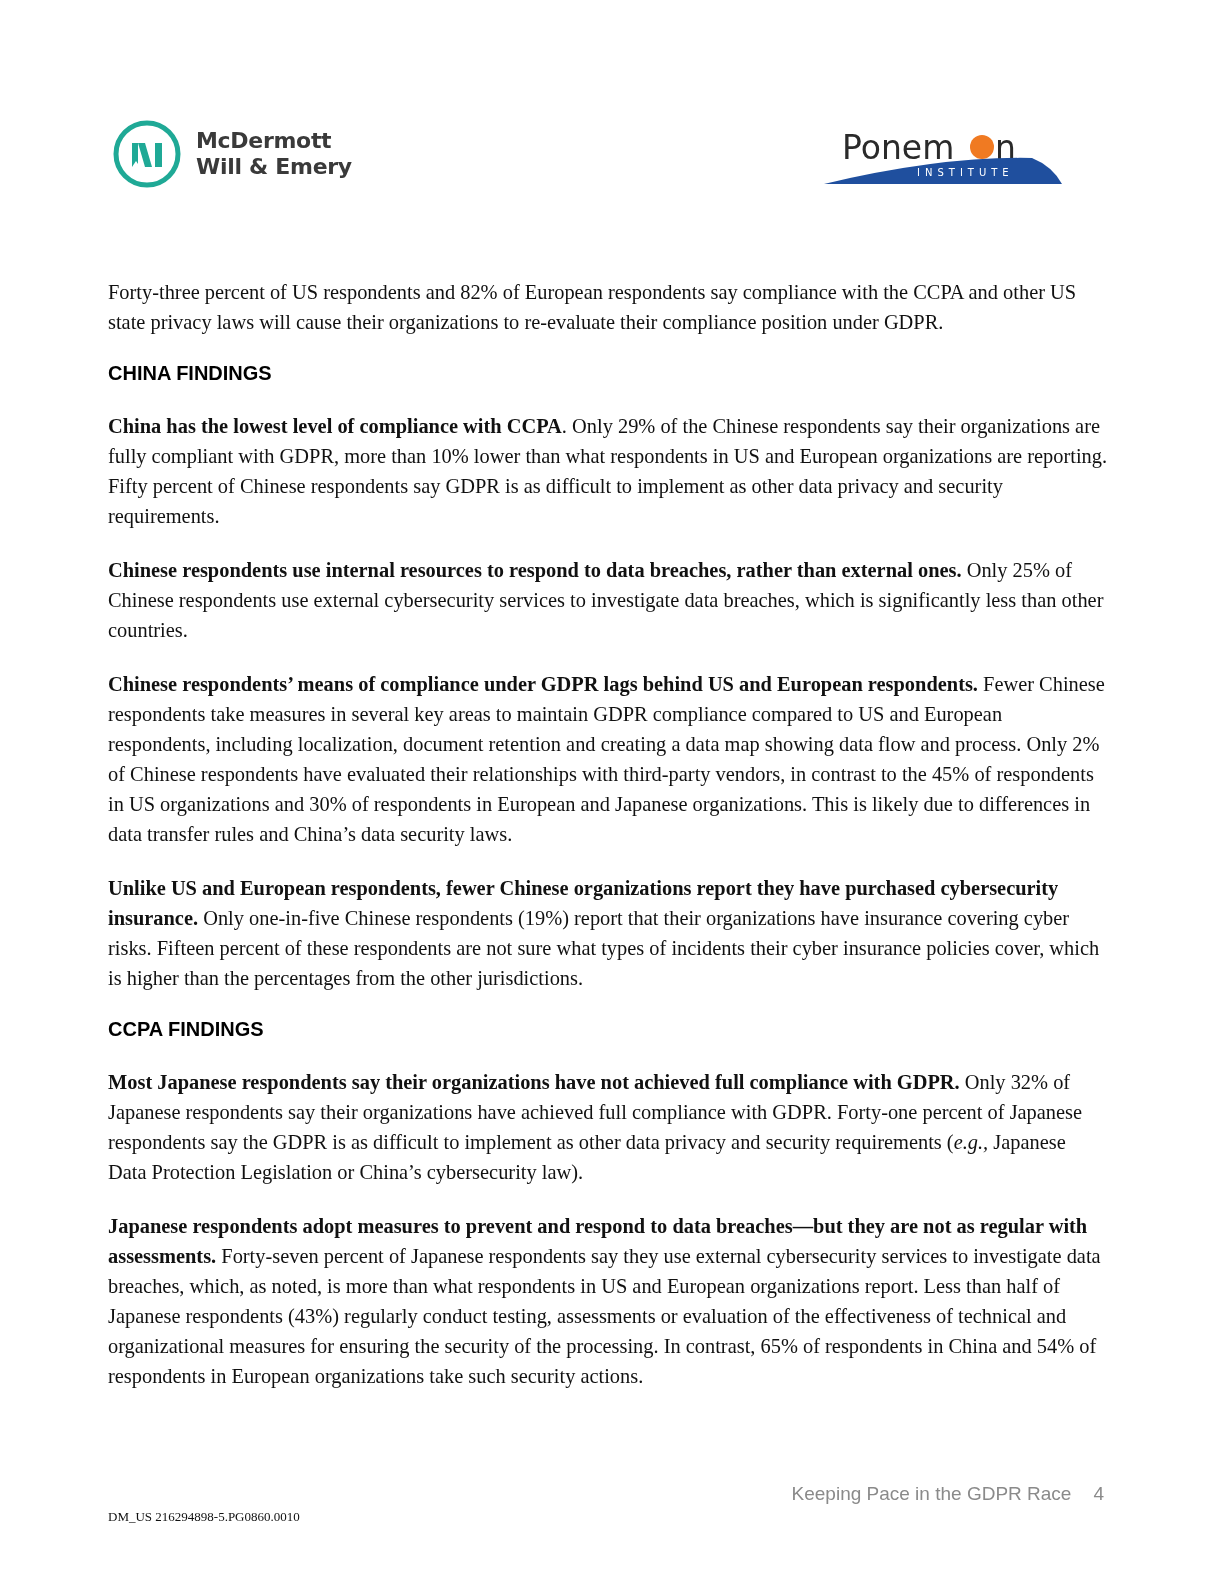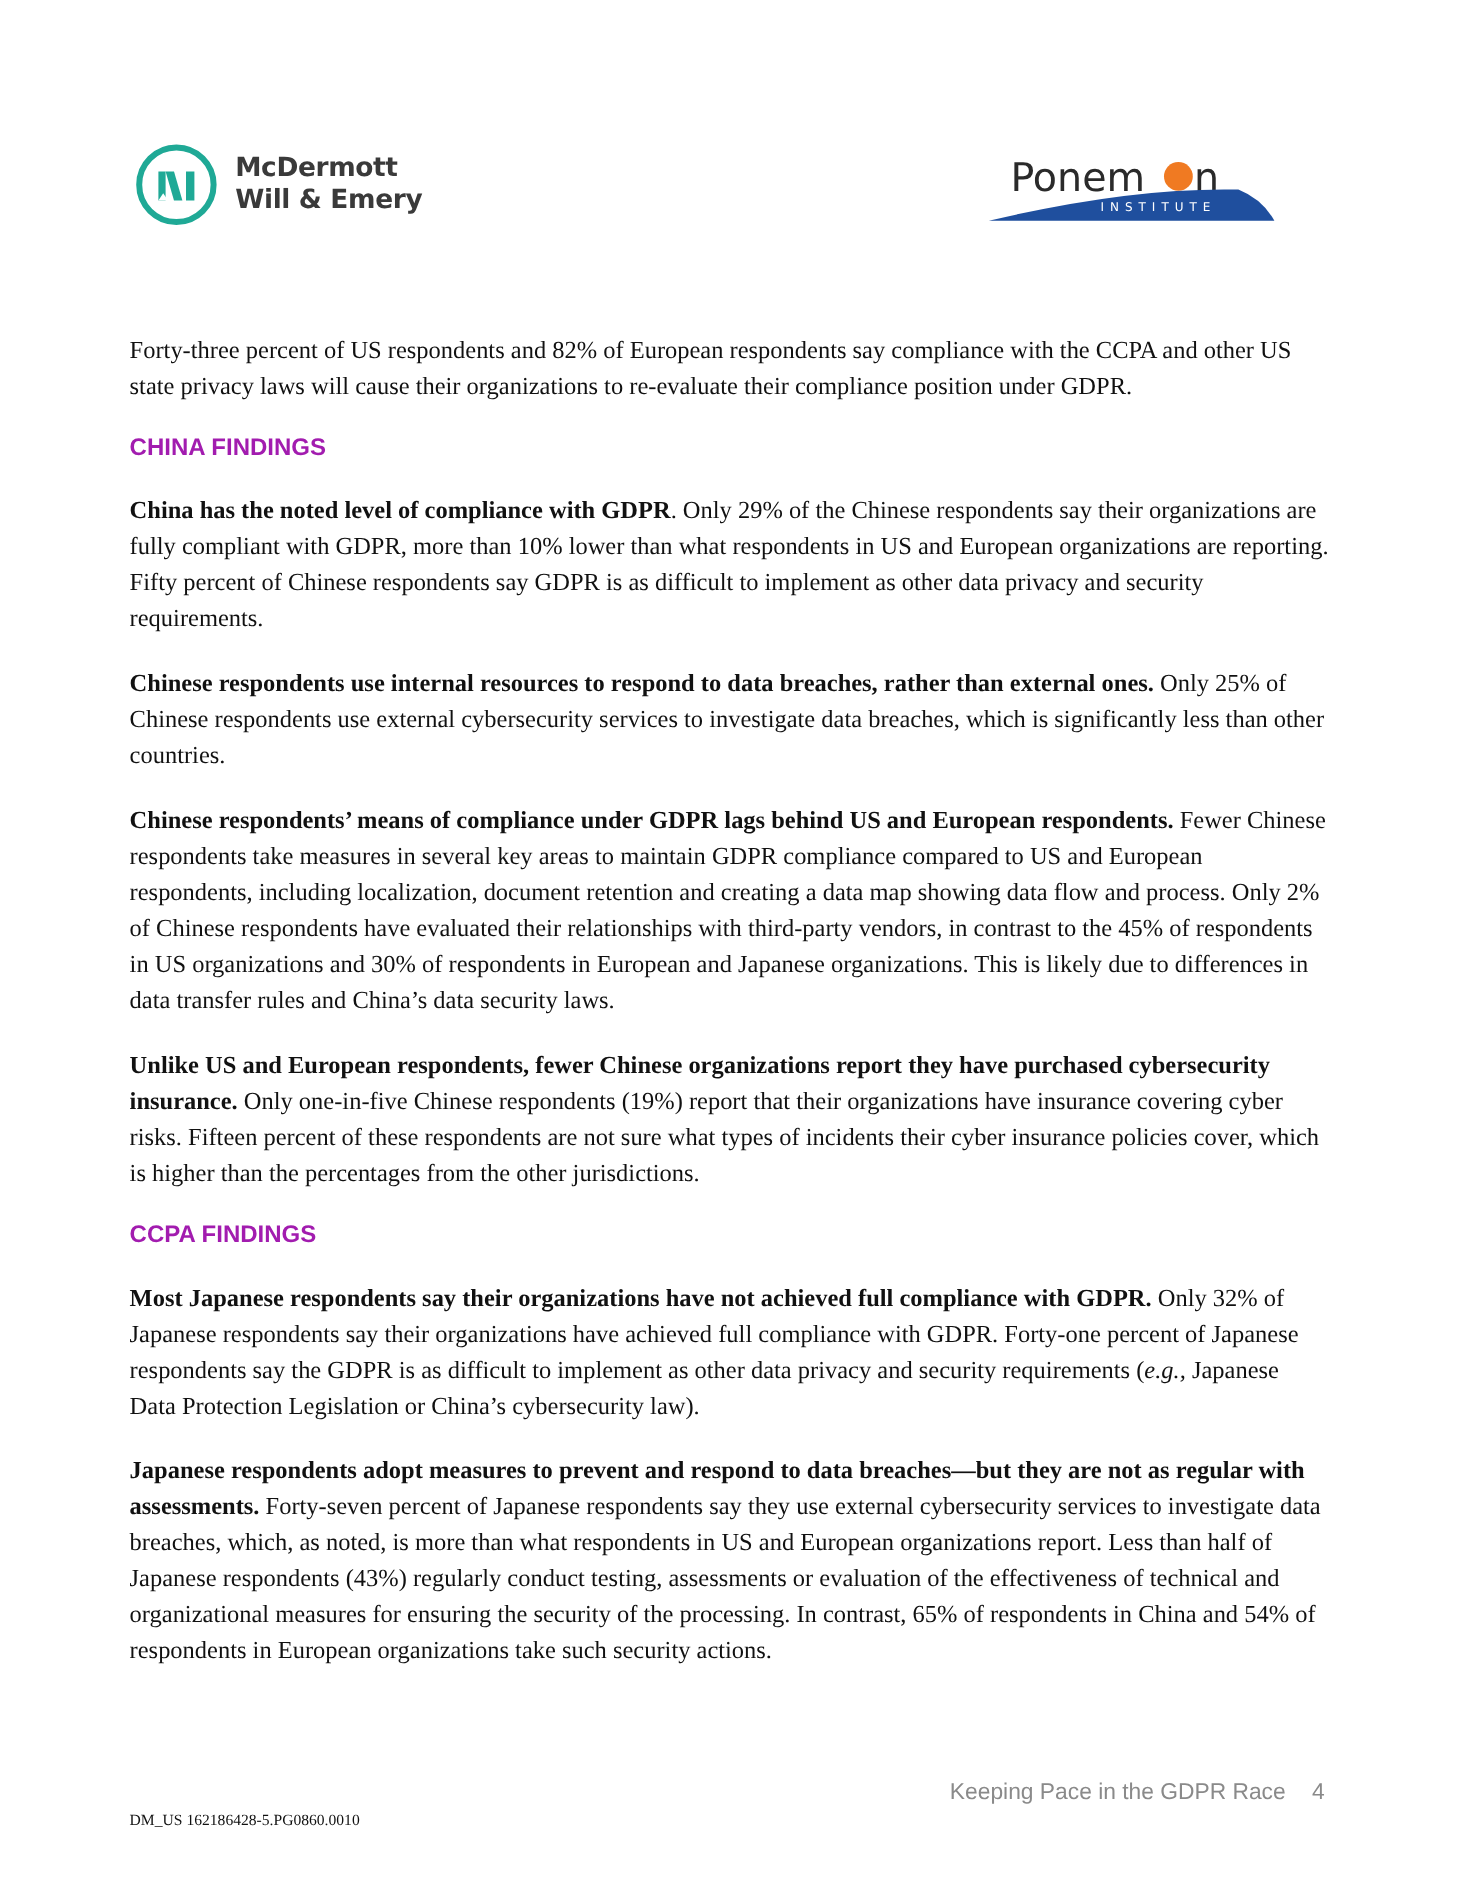--- a/index.html
+++ b/index.html
@@ -12,21 +12,21 @@
   .mwe-text { margin-left: 14px; font-family: "DejaVu Sans", sans-serif; color: #3a3a3a; font-size: 22px; line-height: 26px; font-weight: 600; letter-spacing: -0.3px; }
   .mwe-text span { display: block; }
 
   .logo-ponemon { position: absolute; left: 822px; top: 122px; width: 242px; height: 66px; text-align: center; }
   .logo-ponemon svg { display: block; }
 
   
   .content { position: absolute; left: 108px; top: 277px; width: 1000px; font-family: "Liberation Serif", serif; font-size: 20.4px; line-height: 30px; color: #111; }
   .para { margin: 0 0 24px 0; }
   .para b { font-weight: bold; }
-  .heading { font-family: "Liberation Sans", sans-serif; font-weight: bold; color: #a21caf; font-size: 20px; line-height: 24px; margin: 6px 0 26px 0; }
+  .heading { font-family: "Liberation Sans", sans-serif; font-weight: bold; color: #000000; font-size: 20px; line-height: 24px; margin: 6px 0 26px 0; }
 
   .footer-title { position: absolute; right: 120px; top: 1483px; font-family: "Liberation Sans", sans-serif; color: #8a8a8a; font-size: 19px; }
   .footer-title .pg { margin-left: 22px; }
   .doc-id { position: absolute; left: 108px; top: 1509px; font-family: "Liberation Serif", serif; color: #111; font-size: 13px; }
 </style>
 </head>
 <body>
 
 <div class="page">
 
@@ -52,32 +52,32 @@
       <path d="M2,62 Q120,34 210,36 Q230,44 240,62 Z" fill="#1f4f9e"></path>
       <text x="95" y="54" font-family="DejaVu Sans, sans-serif" font-size="10" fill="#ffffff" letter-spacing="5">INSTITUTE</text>
     </svg>
   </div>
 
   <div class="content">
     <p class="para">Forty-three percent of US respondents and 82% of European respondents say compliance with the CCPA and other US state privacy laws will cause their organizations to re-evaluate their compliance position under GDPR.</p>
 
     <div class="heading">CHINA FINDINGS</div>
 
-    <p class="para"><b>China has the noted level of compliance with GDPR</b><span>. Only 29% of the Chinese respondents say their organizations are fully compliant with GDPR, more than 10% lower than what respondents in US and European organizations are reporting. Fifty percent of Chinese respondents say GDPR is as difficult to implement as other data privacy and security requirements.</span></p>
+    <p class="para"><b>China has the lowest level of compliance with CCPA</b><span>. Only 29% of the Chinese respondents say their organizations are fully compliant with GDPR, more than 10% lower than what respondents in US and European organizations are reporting. Fifty percent of Chinese respondents say GDPR is as difficult to implement as other data privacy and security requirements.</span></p>
 
     <p class="para"><b>Chinese respondents use internal resources to respond to data breaches, rather than external ones.</b><span> Only 25% of Chinese respondents use external cybersecurity services to investigate data breaches, which is significantly less than other countries.</span></p>
 
     <p class="para"><b>Chinese respondents’ means of compliance under GDPR lags behind US and European respondents.</b><span> Fewer Chinese respondents take measures in several key areas to maintain GDPR compliance compared to US and European respondents, including localization, document retention and creating a data map showing data flow and process. Only 2% of Chinese respondents have evaluated their relationships with third-party vendors, in contrast to the 45% of respondents in US organizations and 30% of respondents in European and Japanese organizations. This is likely due to differences in data transfer rules and China’s data security laws.</span></p>
 
     <p class="para"><b>Unlike US and European respondents, fewer Chinese organizations report they have purchased cybersecurity insurance.</b><span> Only one-in-five Chinese respondents (19%) report that their organizations have insurance covering cyber risks. Fifteen percent of these respondents are not sure what types of incidents their cyber insurance policies cover, which is higher than the percentages from the other jurisdictions.</span></p>
 
     <div class="heading">CCPA FINDINGS</div>
 
     <p class="para"><b>Most Japanese respondents say their organizations have not achieved full compliance with GDPR.</b><span> Only 32% of Japanese respondents say their organizations have achieved full compliance with GDPR. Forty-one percent of Japanese respondents say the GDPR is as difficult to implement as other data privacy and security requirements (</span><i>e.g.,</i><span> Japanese Data Protection Legislation or China’s cybersecurity law).</span></p>
 
     <p class="para"><b>Japanese respondents adopt measures to prevent and respond to data breaches—but they are not as regular with assessments.</b><span> Forty-seven percent of Japanese respondents say they use external cybersecurity services to investigate data breaches, which, as noted, is more than what respondents in US and European organizations report. Less than half of Japanese respondents (43%) regularly conduct testing, assessments or evaluation of the effectiveness of technical and organizational measures for ensuring the security of the processing. In contrast, 65% of respondents in China and 54% of respondents in European organizations take such security actions.</span></p>
   </div>
 
   <div class="footer-title">
     <span>Keeping Pace in the GDPR Race</span><span class="pg">4</span>
   </div>
-  <div class="doc-id">DM_US 162186428-5.PG0860.0010</div>
+  <div class="doc-id">DM_US 216294898-5.PG0860.0010</div>
 </div>
 
 </body></html>

